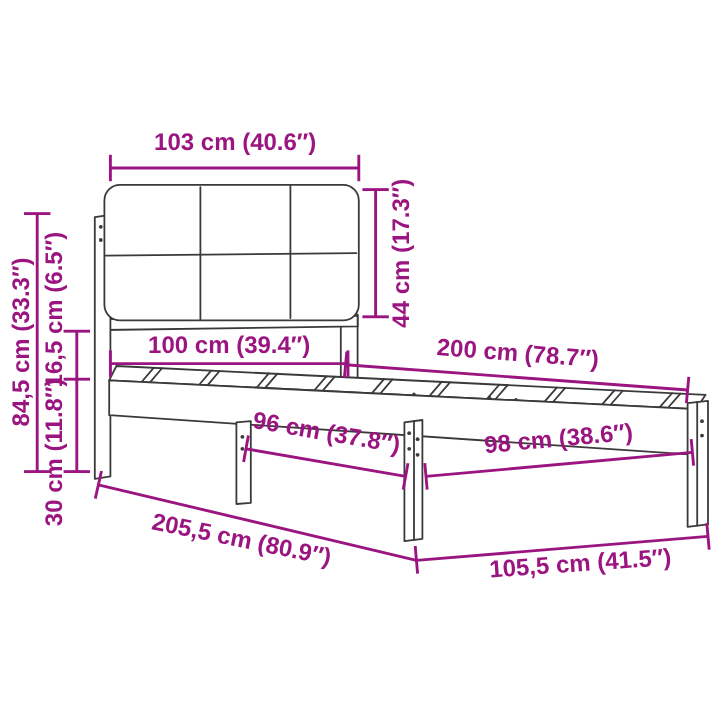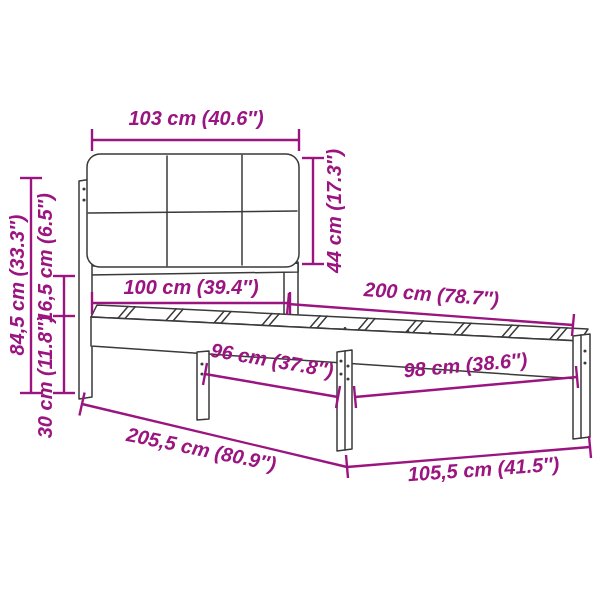--- a/index.html
+++ b/index.html
@@ -1,17 +1,17 @@
 <!DOCTYPE html>
 <html><head>
 <meta charset="utf-8">
 <style>
   html,body{margin:0;padding:0;background:#ffffff;}
   .stage{position:relative;width:600px;height:564px;background:#ffffff;overflow:hidden;
-         font-family:"Liberation Sans",sans-serif;font-style:italic;}
+         font-family:"Liberation Sans",sans-serif;}
   svg{display:block}
   .art{stroke:#3a3a3a;stroke-width:1.5;fill:none;stroke-linejoin:round;stroke-linecap:round;}
   .artf{stroke:#3a3a3a;stroke-width:1.5;fill:#ffffff;stroke-linejoin:round;}
   .dot{fill:#3a3a3a;stroke:none;}
   .dim{stroke:#9b1580;stroke-width:2.4;fill:none;stroke-linecap:butt;}
   .dim-label{fill:#9b1580;font-size:20px;font-weight:bold;text-anchor:middle;
              font-family:"Liberation Sans",sans-serif;}
 </style>
 </head>
 <body>

